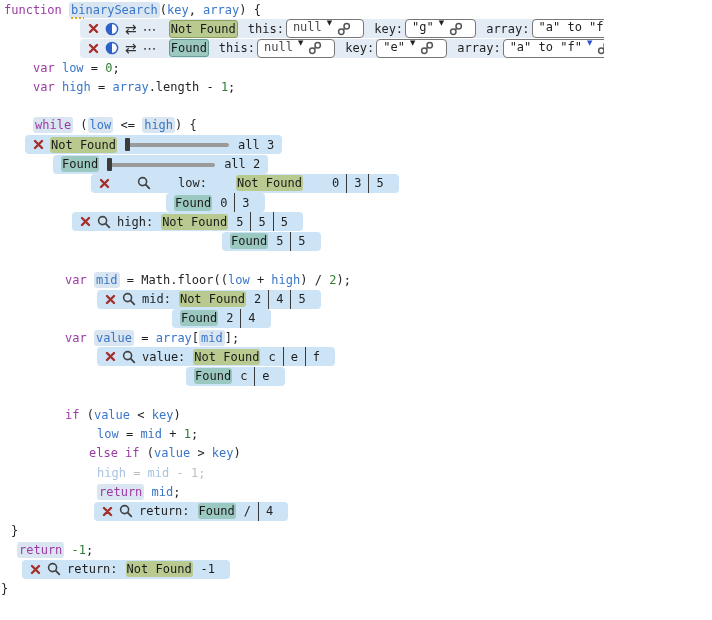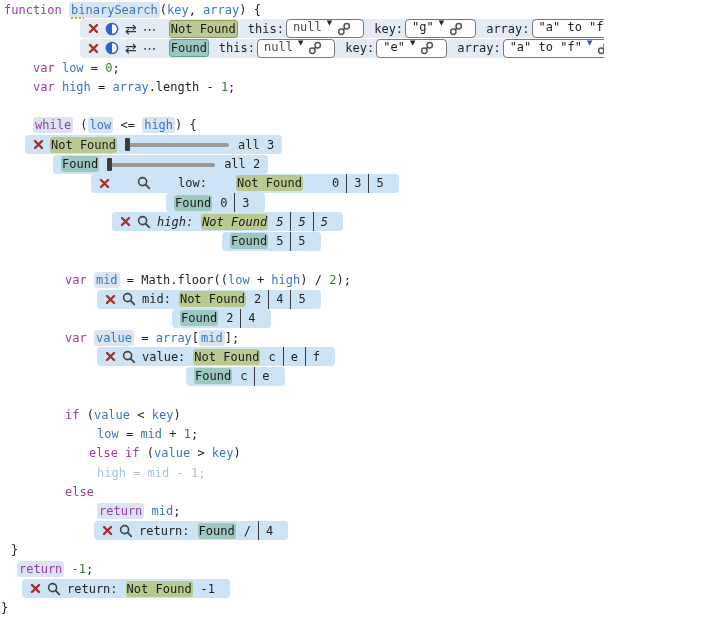--- a/index.html
+++ b/index.html
@@ -104,21 +104,21 @@
             <path d="M2 2 L9 9 M9 2 L2 9" stroke="#a52f2a" stroke-width="2.4" stroke-linecap="round" fill="none"></path>
           </svg></span><span class="tag nf">Not Found</span><span class="slider" style="width: 104px;"><span class="thumb"></span></span><span>all 3</span></div></div>
     <div class="line"><div class="panel pb" style="margin-left: 53px;"><span class="tag f">Found</span><span class="slider" style="width: 108px;"><span class="thumb"></span></span><span>all 2</span></div></div>
     <div class="line"><div class="panel pb" style="margin-left: 91px; gap: 21px;"><span class="icon"><svg width="11" height="11" viewBox="0 0 11 11">
             <path d="M2 2 L9 9 M9 2 L2 9" stroke="#a52f2a" stroke-width="2.4" stroke-linecap="round" fill="none"></path>
           </svg></span><span class="icon"><svg width="14" height="14" viewBox="0 0 14 14">
             <circle cx="5.6" cy="5.6" r="4" fill="none" stroke="#444444" stroke-width="1.6"></circle>
             <line x1="8.7" y1="8.7" x2="12.3" y2="12.3" stroke="#444444" stroke-width="1.8" stroke-linecap="round"></line>
           </svg></span><span class="plabel">low:</span><span class="tag nf">Not Found</span><span class="vals"><span class="cell">0</span><span class="cell">3</span><span class="cell">5</span></span></div></div>
     <div class="line"><div class="panel pb" style="margin-left: 166px;"><span class="tag f">Found</span><span class="vals"><span class="cell">0</span><span class="cell">3</span></span></div></div>
-    <div class="line"><div class="panel pb" style="margin-left: 112px; font-style: italic;"><span class="icon"><svg width="11" height="11" viewBox="0 0 11 11">
+    <div class="line"><div class="panel pb" style="margin-left: 72px;"><span class="icon"><svg width="11" height="11" viewBox="0 0 11 11">
             <path d="M2 2 L9 9 M9 2 L2 9" stroke="#a52f2a" stroke-width="2.4" stroke-linecap="round" fill="none"></path>
           </svg></span><span class="icon"><svg width="14" height="14" viewBox="0 0 14 14">
             <circle cx="5.6" cy="5.6" r="4" fill="none" stroke="#444444" stroke-width="1.6"></circle>
             <line x1="8.7" y1="8.7" x2="12.3" y2="12.3" stroke="#444444" stroke-width="1.8" stroke-linecap="round"></line>
           </svg></span><span class="plabel">high:</span><span class="tag nf">Not Found</span><span class="vals"><span class="cell">5</span><span class="cell">5</span><span class="cell">5</span></span></div></div>
     <div class="line"><div class="panel pb" style="margin-left: 222px;"><span class="tag f">Found</span><span class="vals"><span class="cell">5</span><span class="cell">5</span></span></div></div>
     <div class="line"></div>
     <div class="line" style="padding-left: 65px;"><span class="tk tk-kw">var </span><span class="tk tk-id tk-hl">mid</span><span class="tk tk-pl"> = </span><span class="tk tk-pl">Math.floor((</span><span class="tk tk-id">low</span><span class="tk tk-pl"> + </span><span class="tk tk-id">high</span><span class="tk tk-pl">) / </span><span class="tk tk-num">2</span><span class="tk tk-pl">);</span></div>
     <div class="line"><div class="panel pb" style="margin-left: 97px;"><span class="icon"><svg width="11" height="11" viewBox="0 0 11 11">
             <path d="M2 2 L9 9 M9 2 L2 9" stroke="#a52f2a" stroke-width="2.4" stroke-linecap="round" fill="none"></path>
@@ -133,21 +133,20 @@
           </svg></span><span class="icon"><svg width="14" height="14" viewBox="0 0 14 14">
             <circle cx="5.6" cy="5.6" r="4" fill="none" stroke="#444444" stroke-width="1.6"></circle>
             <line x1="8.7" y1="8.7" x2="12.3" y2="12.3" stroke="#444444" stroke-width="1.8" stroke-linecap="round"></line>
           </svg></span><span class="plabel">value:</span><span class="tag nf">Not Found</span><span class="vals"><span class="cell">c</span><span class="cell">e</span><span class="cell">f</span></span></div></div>
     <div class="line"><div class="panel pb" style="margin-left: 186px;"><span class="tag f">Found</span><span class="vals"><span class="cell">c</span><span class="cell">e</span></span></div></div>
     <div class="line"></div>
     <div class="line" style="padding-left: 65px;"><span class="tk tk-kw">if</span><span class="tk tk-pl"> (</span><span class="tk tk-id">value</span><span class="tk tk-pl"> &lt; </span><span class="tk tk-id">key</span><span class="tk tk-pl">)</span></div>
     <div class="line" style="padding-left: 97px;"><span class="tk tk-id">low</span><span class="tk tk-pl"> = </span><span class="tk tk-id">mid</span><span class="tk tk-pl"> + </span><span class="tk tk-num">1</span><span class="tk tk-pl">;</span></div>
     <div class="line" style="padding-left: 65px; margin-left: 24px;"><span class="tk tk-kw">else if</span><span class="tk tk-pl"> (</span><span class="tk tk-id">value</span><span class="tk tk-pl"> &gt; </span><span class="tk tk-id">key</span><span class="tk tk-pl">)</span></div>
     <div class="line" style="padding-left: 97px;"><span class="tk tk-dimid">high</span><span class="tk tk-dim"> = </span><span class="tk tk-dimid">mid</span><span class="tk tk-dim"> - 1;</span></div>
-    <div class="line" style="padding-left: 65px;"><span class="tk tk-kw">else</span></div>
     <div class="line" style="padding-left: 97px;"><span class="tk tk-kw tk-hl">return</span><span class="tk tk-pl"> </span><span class="tk tk-id">mid</span><span class="tk tk-pl">;</span></div>
     <div class="line"><div class="panel pb" style="margin-left: 94px;"><span class="icon"><svg width="11" height="11" viewBox="0 0 11 11">
             <path d="M2 2 L9 9 M9 2 L2 9" stroke="#a52f2a" stroke-width="2.4" stroke-linecap="round" fill="none"></path>
           </svg></span><span class="icon"><svg width="14" height="14" viewBox="0 0 14 14">
             <circle cx="5.6" cy="5.6" r="4" fill="none" stroke="#444444" stroke-width="1.6"></circle>
             <line x1="8.7" y1="8.7" x2="12.3" y2="12.3" stroke="#444444" stroke-width="1.8" stroke-linecap="round"></line>
           </svg></span><span class="plabel">return:</span><span class="tag f">Found</span><span class="vals"><span class="cell">/</span><span class="cell">4</span></span></div></div>
     <div class="line" style="padding-left: 11px;"><span class="tk tk-pl">}</span></div>
     <div class="line" style="padding-left: 17px;"><span class="tk tk-kw tk-hl">return</span><span class="tk tk-pl"> </span><span class="tk tk-num">-1</span><span class="tk tk-pl">;</span></div>
     <div class="line"><div class="panel pb" style="margin-left: 22px;"><span class="icon"><svg width="11" height="11" viewBox="0 0 11 11">

